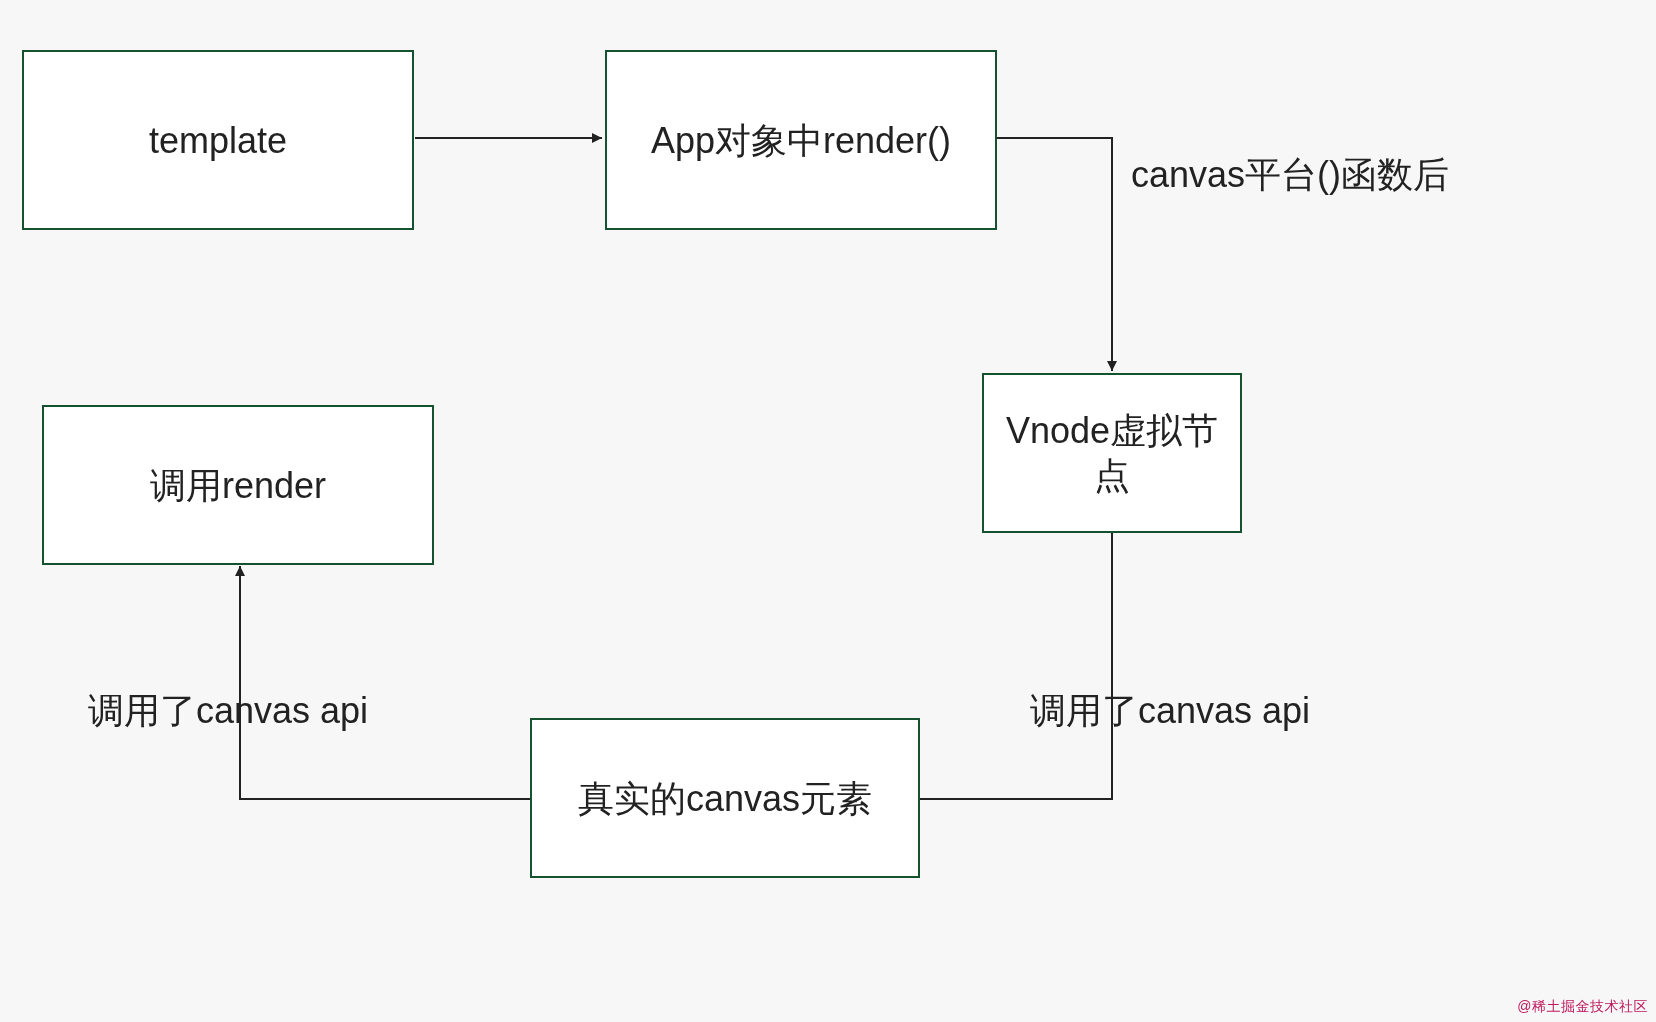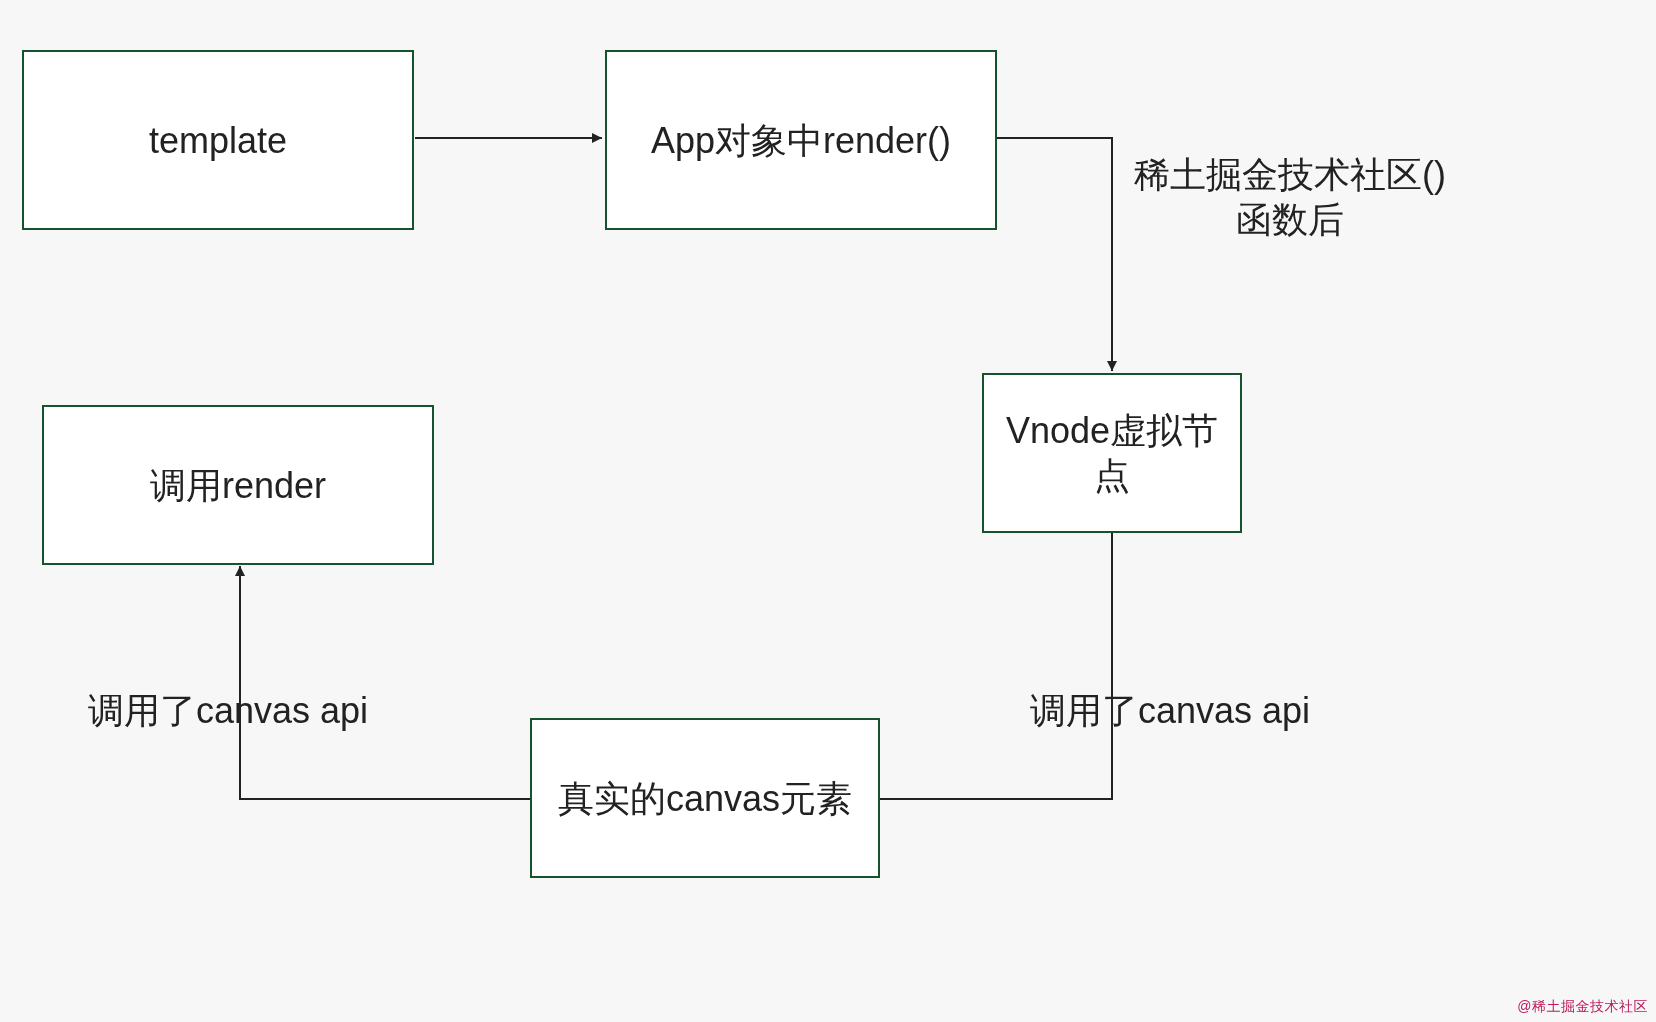--- a/index.html
+++ b/index.html
@@ -74,27 +74,27 @@
 </div>
 
 <div class="box" style="left:605px; top:50px;  width:392px; height:180px;">
   <span>App对象中render()</span>
 </div>
 
 <div class="box" style="left:982px; top:373px; width:260px; height:160px;">
   <span>Vnode虚拟节点</span>
 </div>
 
-<div class="box" style="left:530px; top:718px; width:350px; height:160px;">
+<div class="box" style="left:530px; top:718px; width:390px; height:160px;">
   <span>真实的canvas元素</span>
 </div>
 
 <div class="box" style="left:42px;  top:405px; width:392px; height:160px;">
   <span>调用render</span>
 </div>
 
-<div class="label" style="left:1130px; top:152px; width:320px;">稀土掘金技术社区()函数后</div>
+<div class="label" style="left:1130px; top:152px; width:320px;">canvas平台()函数后</div>
 
 <div class="label" style="left:1030px; top:688px; width:340px; text-align:left;">调用了canvas api</div>
 
 <div class="label" style="left:88px; top:688px; width:340px; text-align:left;">调用了canvas api</div>
 
 <div class="watermark">@稀土掘金技术社区</div>
 
 </body></html>

